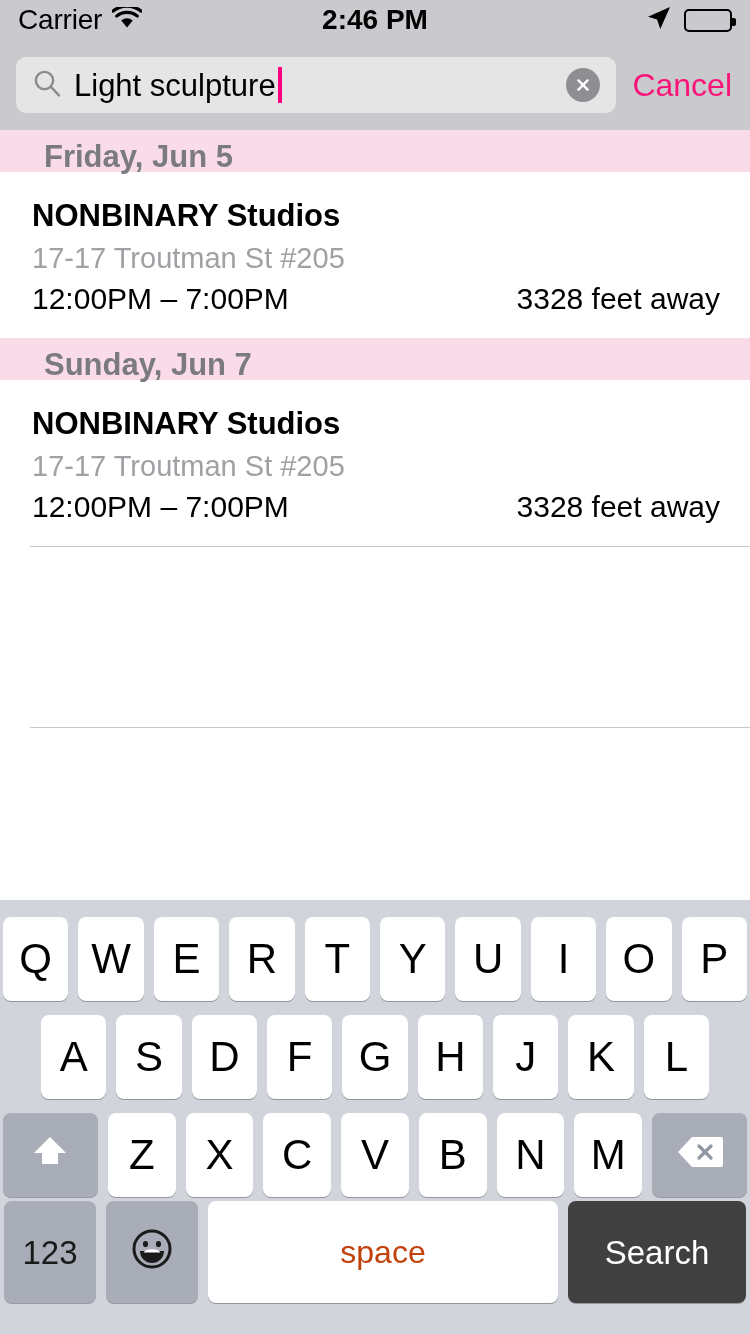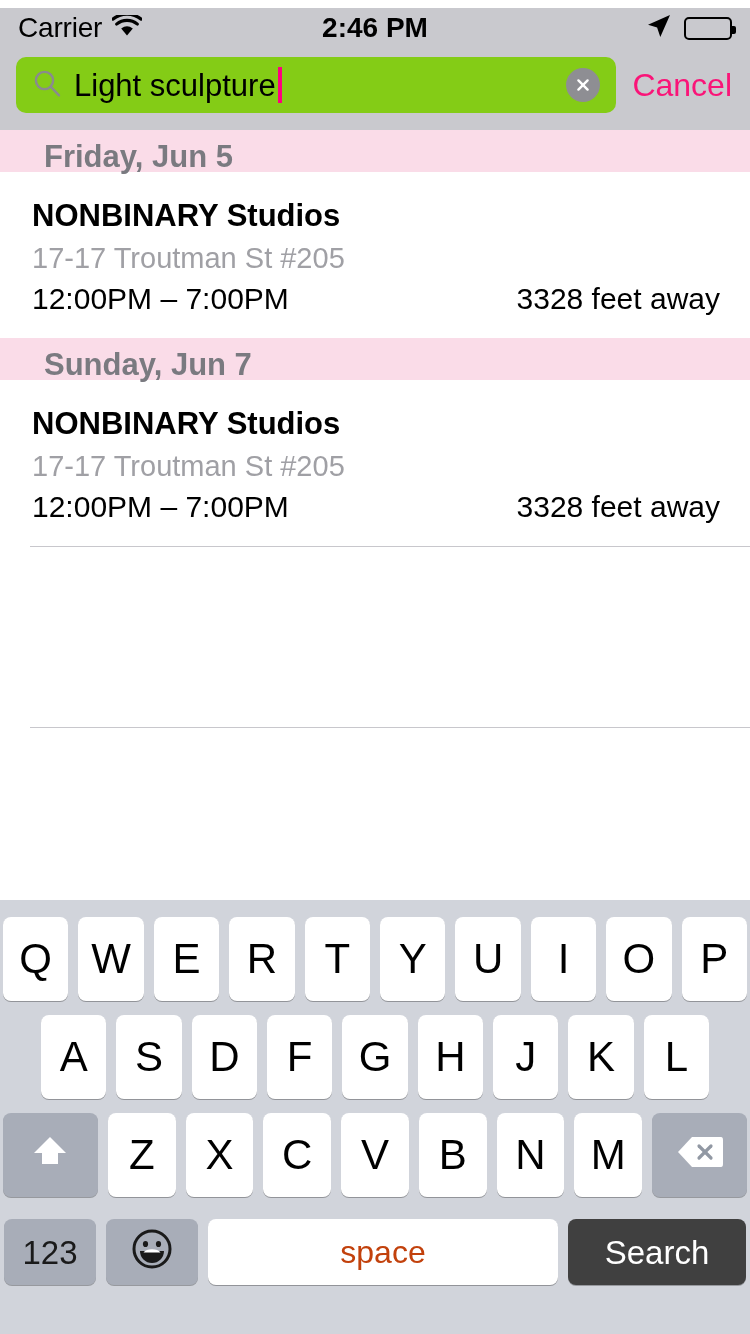--- a/index.html
+++ b/index.html
@@ -24,21 +24,20 @@
   
   .status-bar {
     position: absolute;
     top: 0; left: 0;
     width: 750px;
     height: 40px;
     background: #C9C9CE;
     display: flex;
     align-items: center;
     padding: 0 18px;
-    margin-top: 8px;
   }
   .sb-left {
     display: flex;
     align-items: center;
     gap: 10px;
     flex: 0 0 auto;
   }
   .sb-carrier {
     font-size: 28px;
     color: #000;
@@ -97,21 +96,21 @@
     height: 90px;
     background: #C9C9CE;
     display: flex;
     align-items: center;
     padding: 0 16px;
   }
   .search-field {
     position: relative;
     flex: 1 1 auto;
     height: 56px;
-    background: #84cc16;
+    background: #e5e5e5;
     border-radius: 10px;
     display: flex;
     align-items: center;
     padding: 0 16px;
     margin-right: 14px;
   }
   .search-mag { flex: 0 0 auto; margin-right: 12px; display:block; }
   .search-text-wrap {
     flex: 1 1 auto;
     display: flex;
@@ -254,21 +253,21 @@
   .key.num    { flex: 0 0 92px; font-size: 33px; color: #1a1a1a; }
   .key.emoji  { flex: 0 0 92px; }
   .key.space  { flex: 1 1 auto; font-size: 32px; color: #c2410c; text-align: center; }
   .key.search {
     flex: 0 0 178px;
     background: #404040;
     color: #ffffff;
     font-size: 33px;
     box-shadow: 0 1px 0 rgba(0,0,0,0.28);
   }
-  .kb-row.r4 .key { height: 66px; }
+  .kb-row.r4 .key { height: 102px; }
 
   .emoji-face { display: block; }
   .shift-arrow { display: block; }
   .del-glyph { display: block; }
 </style>
 </head>
 <body>
 
 <div id="screen">
 

